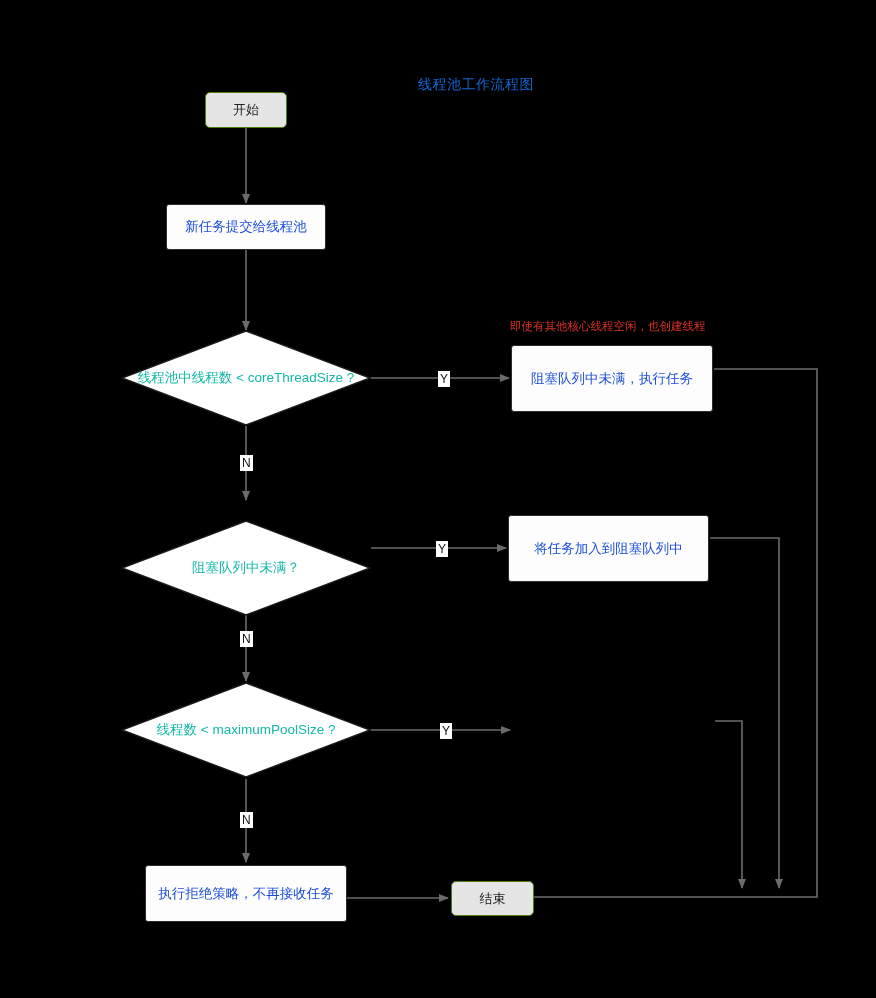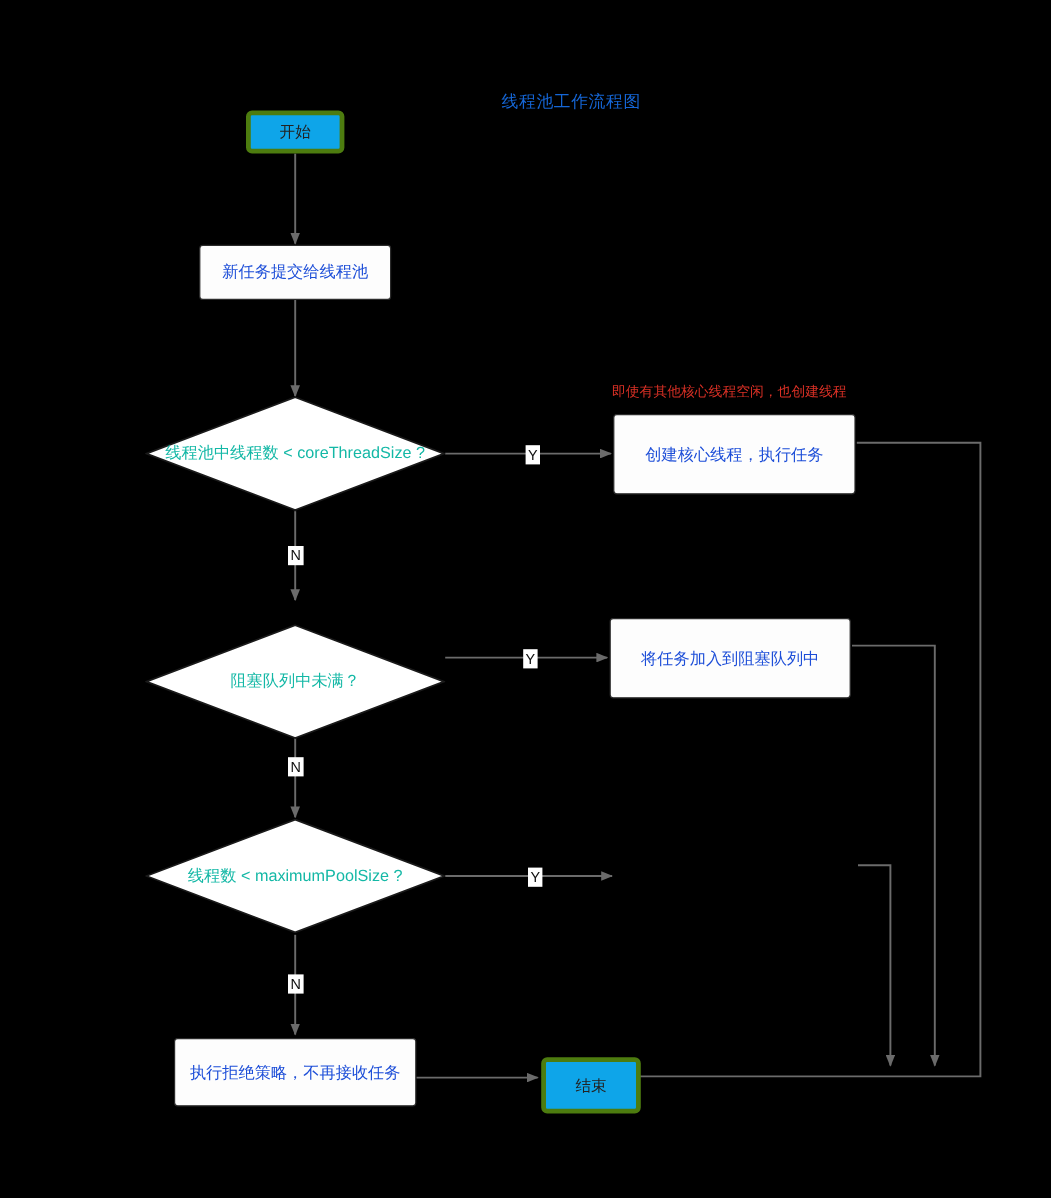--- a/index.html
+++ b/index.html
@@ -6,21 +6,21 @@
   body{
     width:876px;height:998px;position:relative;overflow:hidden;
     font-family:"Liberation Sans","DejaVu Sans",sans-serif;
   }
   #canvas{position:absolute;left:0;top:0;width:876px;height:998px;}
   svg#wires{position:absolute;left:0;top:0;width:876px;height:998px;pointer-events:none;}
 
   .node{position:absolute;box-sizing:border-box;display:flex;align-items:center;justify-content:center;text-align:center;}
 
   .terminator{
-    background:#0ea5e9;border:4px solid #4d7c0f;border-radius:5px;
+    background:#e5e5e5;border:1px solid #4d7c0f;border-radius:5px;
     color:#222;font-size:13px;
   }
   .process{
     background:#fdfdfd;border:1px solid #2b2b2b;border-radius:3px;
     color:#1d4ed8;font-size:13.5px;
   }
   .decision{
     background:transparent;color:#14b8a6;font-size:13.5px;
     white-space:nowrap;
   }
@@ -90,21 +90,21 @@
   </div>
 
   <div class="node decision" style="left:121px;top:330px;width:250px;height:96px;">
     <svg width="250" height="96" style="position:absolute;left:0;top:0;">
       <polygon points="125,1 249,48 125,95 1,48" fill="#ffffff" stroke="#1a1a1a" stroke-width="1.4"></polygon>
     </svg>
     <span class="dlabel">线程池中线程数 &lt; coreThreadSize ?</span>
   </div>
 
   <div class="node process" style="left:511px;top:345px;width:202px;height:67px;">
-    <span>创建核心线程，执行任务</span>
+    <span>阻塞队列中未满，执行任务</span>
   </div>
 
   <div class="node decision" style="left:121px;top:520px;width:250px;height:96px;">
     <svg width="250" height="96" style="position:absolute;left:0;top:0;">
       <polygon points="125,1 249,48 125,95 1,48" fill="#ffffff" stroke="#1a1a1a" stroke-width="1.4"></polygon>
     </svg>
     <span class="dlabel">阻塞队列中未满？</span>
   </div>
 
   <div class="node process" style="left:508px;top:515px;width:201px;height:67px;">
@@ -116,21 +116,21 @@
       <polygon points="125,1 249,48 125,95 1,48" fill="#ffffff" stroke="#1a1a1a" stroke-width="1.4"></polygon>
     </svg>
     <span class="dlabel">线程数 &lt; maximumPoolSize ?</span>
   </div>
 
 
   <div class="node process" style="left:145px;top:865px;width:202px;height:57px;">
     <span>执行拒绝策略，不再接收任务</span>
   </div>
 
-  <div class="node terminator" style="left:451px;top:881px;width:83px;height:47px;">
+  <div class="node terminator" style="left:451px;top:881px;width:83px;height:35px;">
     <span>结束</span>
   </div>
 
   <div class="edge-label" style="left:438px;top:371px;">Y</div>
   <div class="edge-label" style="left:240px;top:455px;">N</div>
   <div class="edge-label" style="left:436px;top:541px;">Y</div>
   <div class="edge-label" style="left:240px;top:631px;">N</div>
   <div class="edge-label" style="left:440px;top:723px;">Y</div>
   <div class="edge-label" style="left:240px;top:812px;">N</div>
 

